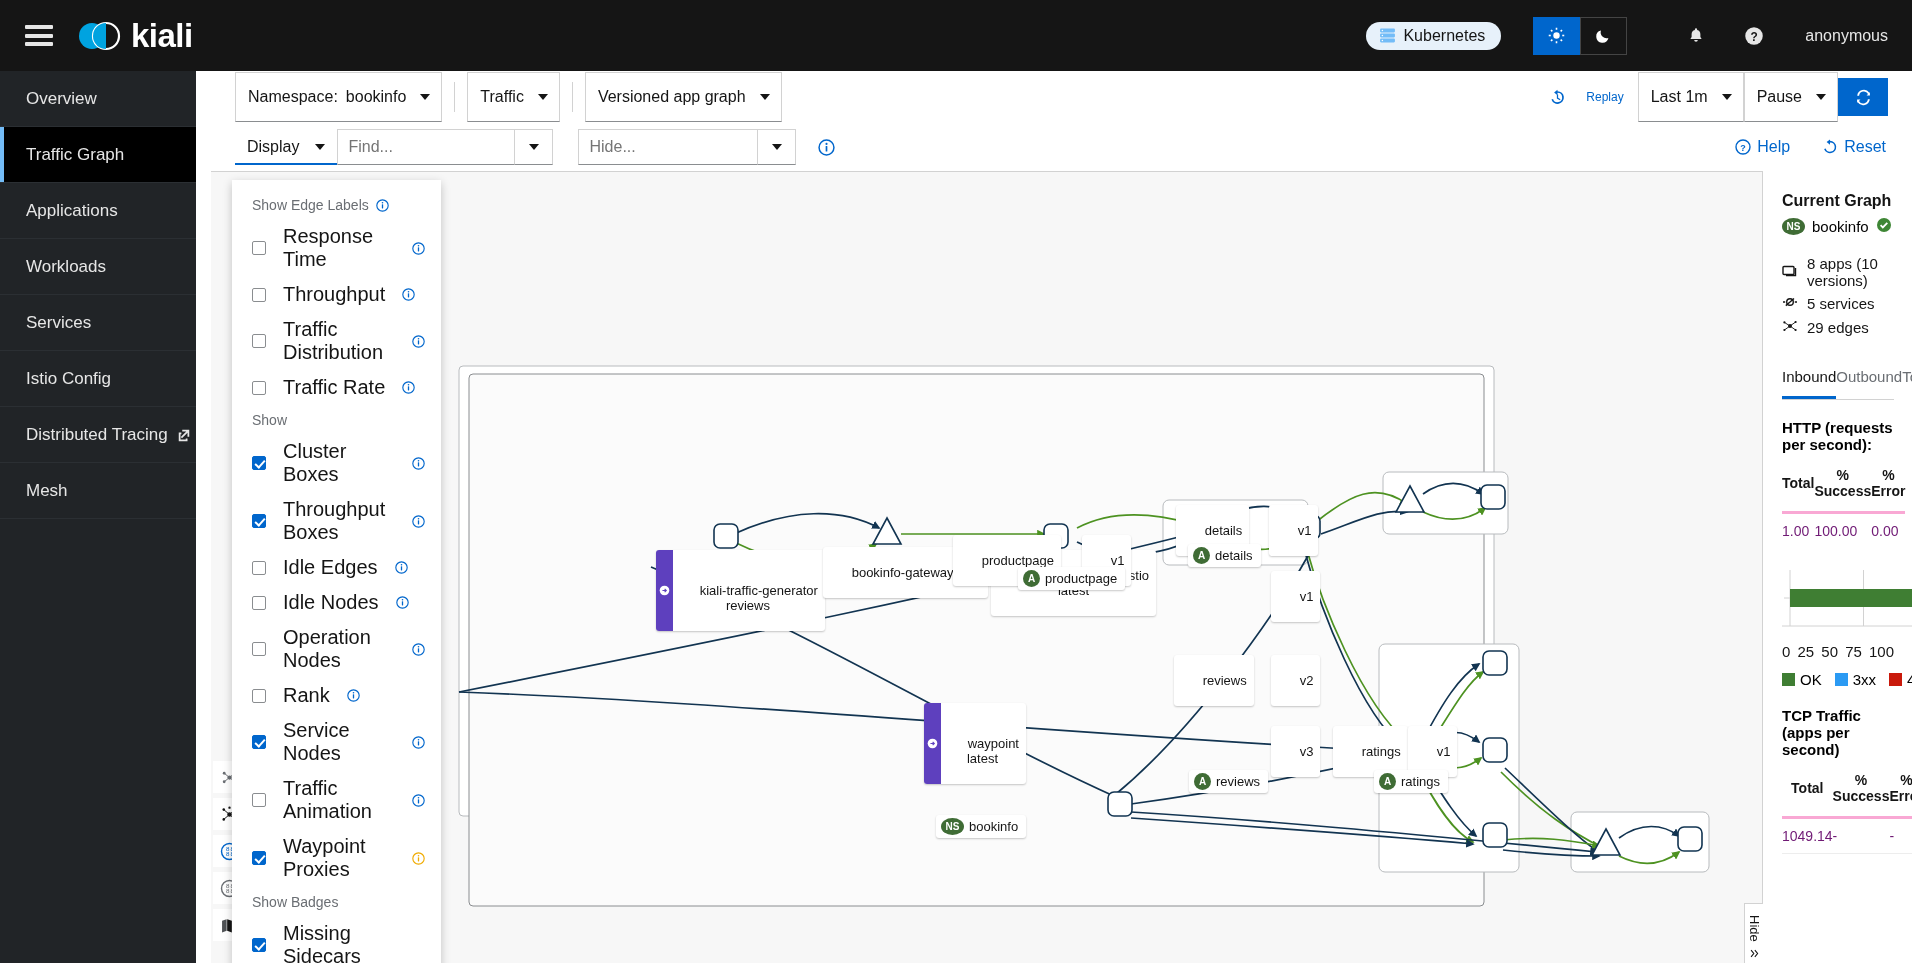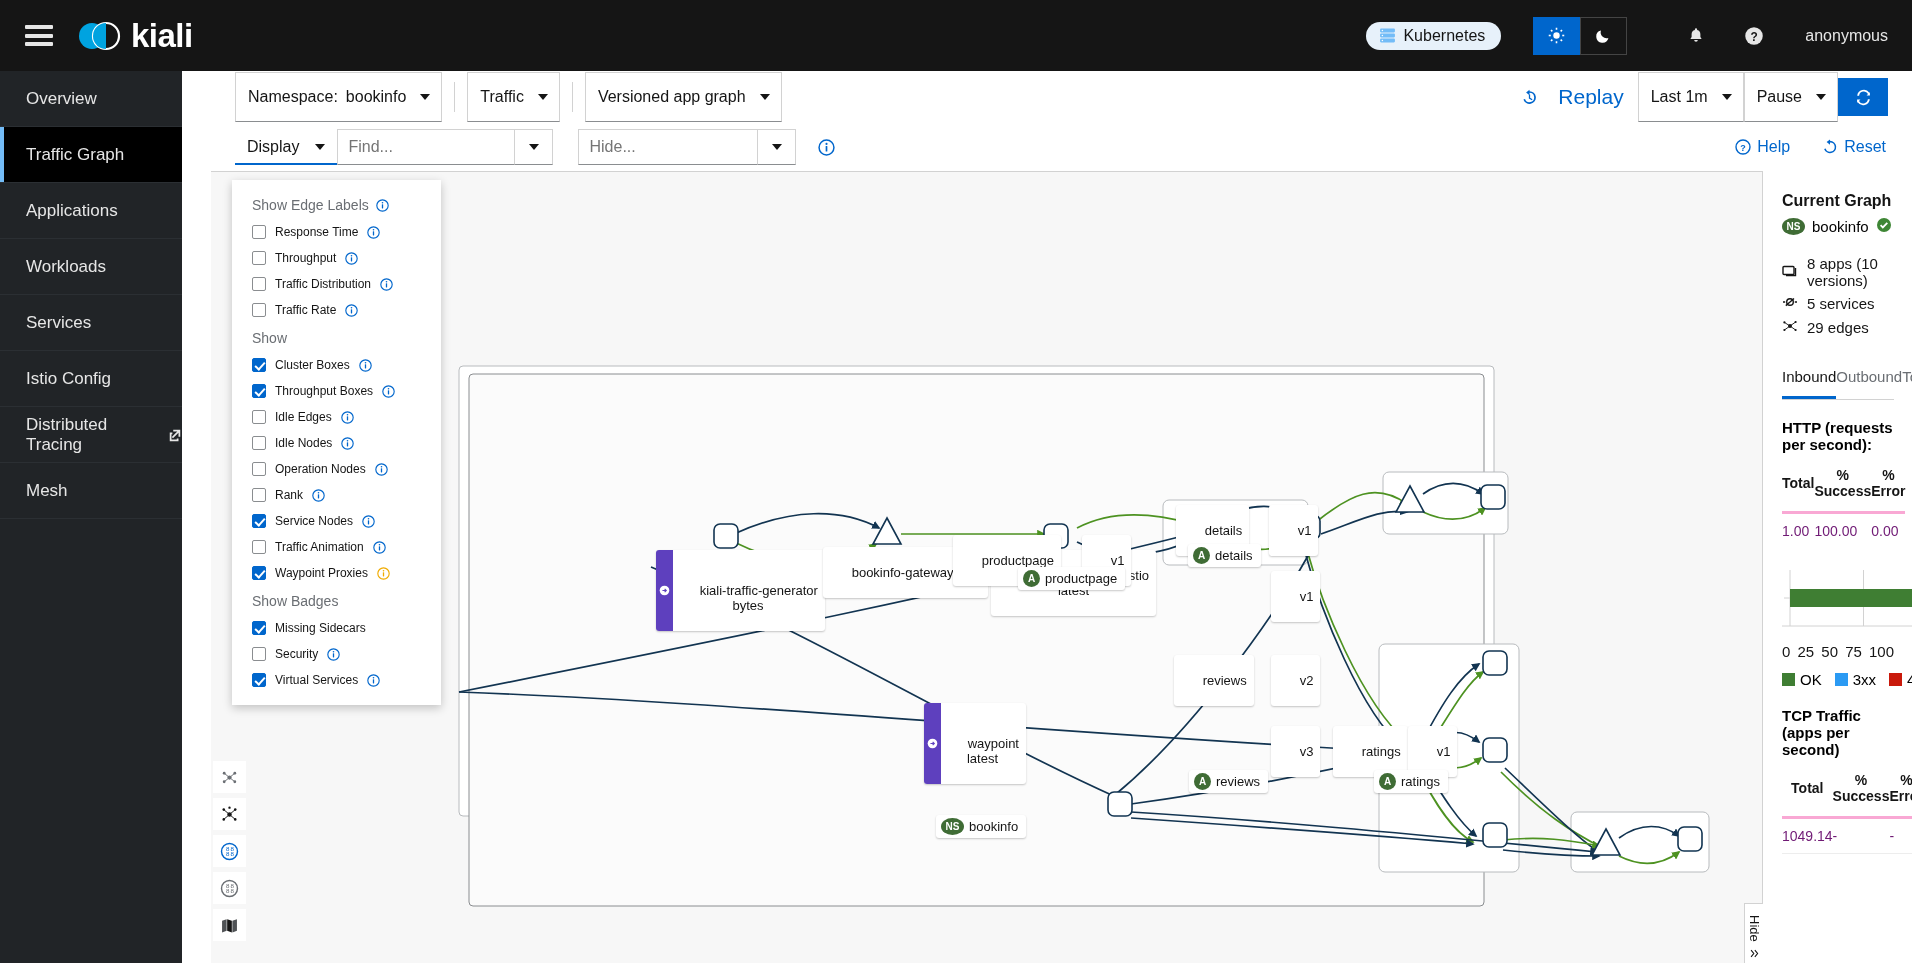--- a/index.html
+++ b/index.html
@@ -45,21 +45,21 @@
   .theme-btn.light { background: #0066cc; border-color: #0066cc; }
   .theme-btn.dark { background: #151515; }
   .icon-btn {
     width: 38px; height: 38px; display: flex; align-items: center;
     justify-content: center; cursor: pointer; margin-right: 20px;
   }
   .user-name { color: #e6e6e6; font-size: 16px; margin-left: 12px; }
 
   
   .sidebar {
-    position: absolute; top: 71px; left: 0; width: 182px; height: 892px;
+    position: absolute; top: 71px; left: 0; width: 196px; height: 892px;
     background: #212427; z-index: 30;
   }
   .nav-item {
     height: 56px; display: flex; align-items: center; padding-left: 26px;
     color: #e6e6e6; font-size: 17px; cursor: pointer;
     border-bottom: 1px solid #2b2f33; position: relative;
   }
   .nav-item.active { background: #000000; }
   .nav-item.active::before {
     content: ""; position: absolute; left: 0; top: 0; bottom: 0;
@@ -88,21 +88,21 @@
     width: 0; height: 0; border-left: 5px solid transparent;
     border-right: 5px solid transparent; border-top: 6px solid #151515;
   }
   .tb-divider { width: 1px; height: 30px; background: #d2d2d2; margin: 0 12px; }
 
   .toolbar1-right {
     margin-left: auto; display: flex; align-items: center; padding-right: 24px; gap: 0;
   }
   .replay-btn {
     display: flex; align-items: center; gap: 20px; color: #0066cc;
-    font-size: 21px; cursor: pointer; margin-right: 14px;
+    font-size: 12px; cursor: pointer; margin-right: 14px;
   }
   .refresh-btn {
     width: 50px; height: 38px; background: #0066cc;
     display: flex; align-items: center; justify-content: center; cursor: pointer;
   }
 
   
   .toolbar2 {
     position: absolute; top: 52px; left: 0; width: 1701px; height: 48px;
     display: flex; align-items: center; padding-left: 24px;
@@ -234,22 +234,22 @@
   .display-menu {
     position: absolute; top: 180px; left: 232px; width: 209px;
     background: #fff; box-shadow: 0 3px 9px rgba(3,3,3,.22);
     padding: 10px 0 12px; z-index: 50;
   }
   .dm-head {
     font-size: 14px; color: #6a6e73; padding: 7px 16px 6px 20px;
     display: flex; align-items: center; gap: 7px;
   }
   .dm-item {
-    display: flex; align-items: center; gap: 9px;
-    padding: 6px 16px 6px 20px; font-size: 12px; color: #151515; cursor: pointer;
+    display: flex; align-items: center; gap: 17px;
+    padding: 6px 16px 6px 20px; font-size: 20px; color: #151515; cursor: pointer;
   }
   .cbox {
     width: 14px; height: 14px; border: 1px solid #8a8d90; border-radius: 2px;
     background: #fff; flex: none;
   }
   .cbox.checked {
     background: #0066cc; border-color: #0066cc; position: relative;
   }
   .cbox.checked::after {
     content: ""; position: absolute; left: 4px; top: 1px;
@@ -543,21 +543,21 @@
     </svg>
 
     <div class="nchip badged" style="left:445px; top:378px;">
       <span class="wpbadge">
         <svg width="11" height="11" viewBox="0 0 16 16">
             <circle cx="8" cy="8" r="7" fill="#fff"></circle>
             <path d="M5 8h5M8.2 5.6L10.6 8 8.2 10.4" stroke="#5e40be" stroke-width="1.6" fill="none"></path>
           </svg>
       </span>
       <span>kiali-traffic-generator
-bytes</span>
+reviews</span>
     </div>
 
     <div class="nchip" style="left:612px; top:375px;">
       <span>bookinfo-gateway-istio</span>
     </div>
 
     <div class="nchip" style="left:780px; top:378px;">
       <span>bookinfo-gateway-istio
 latest</span>
     </div>

